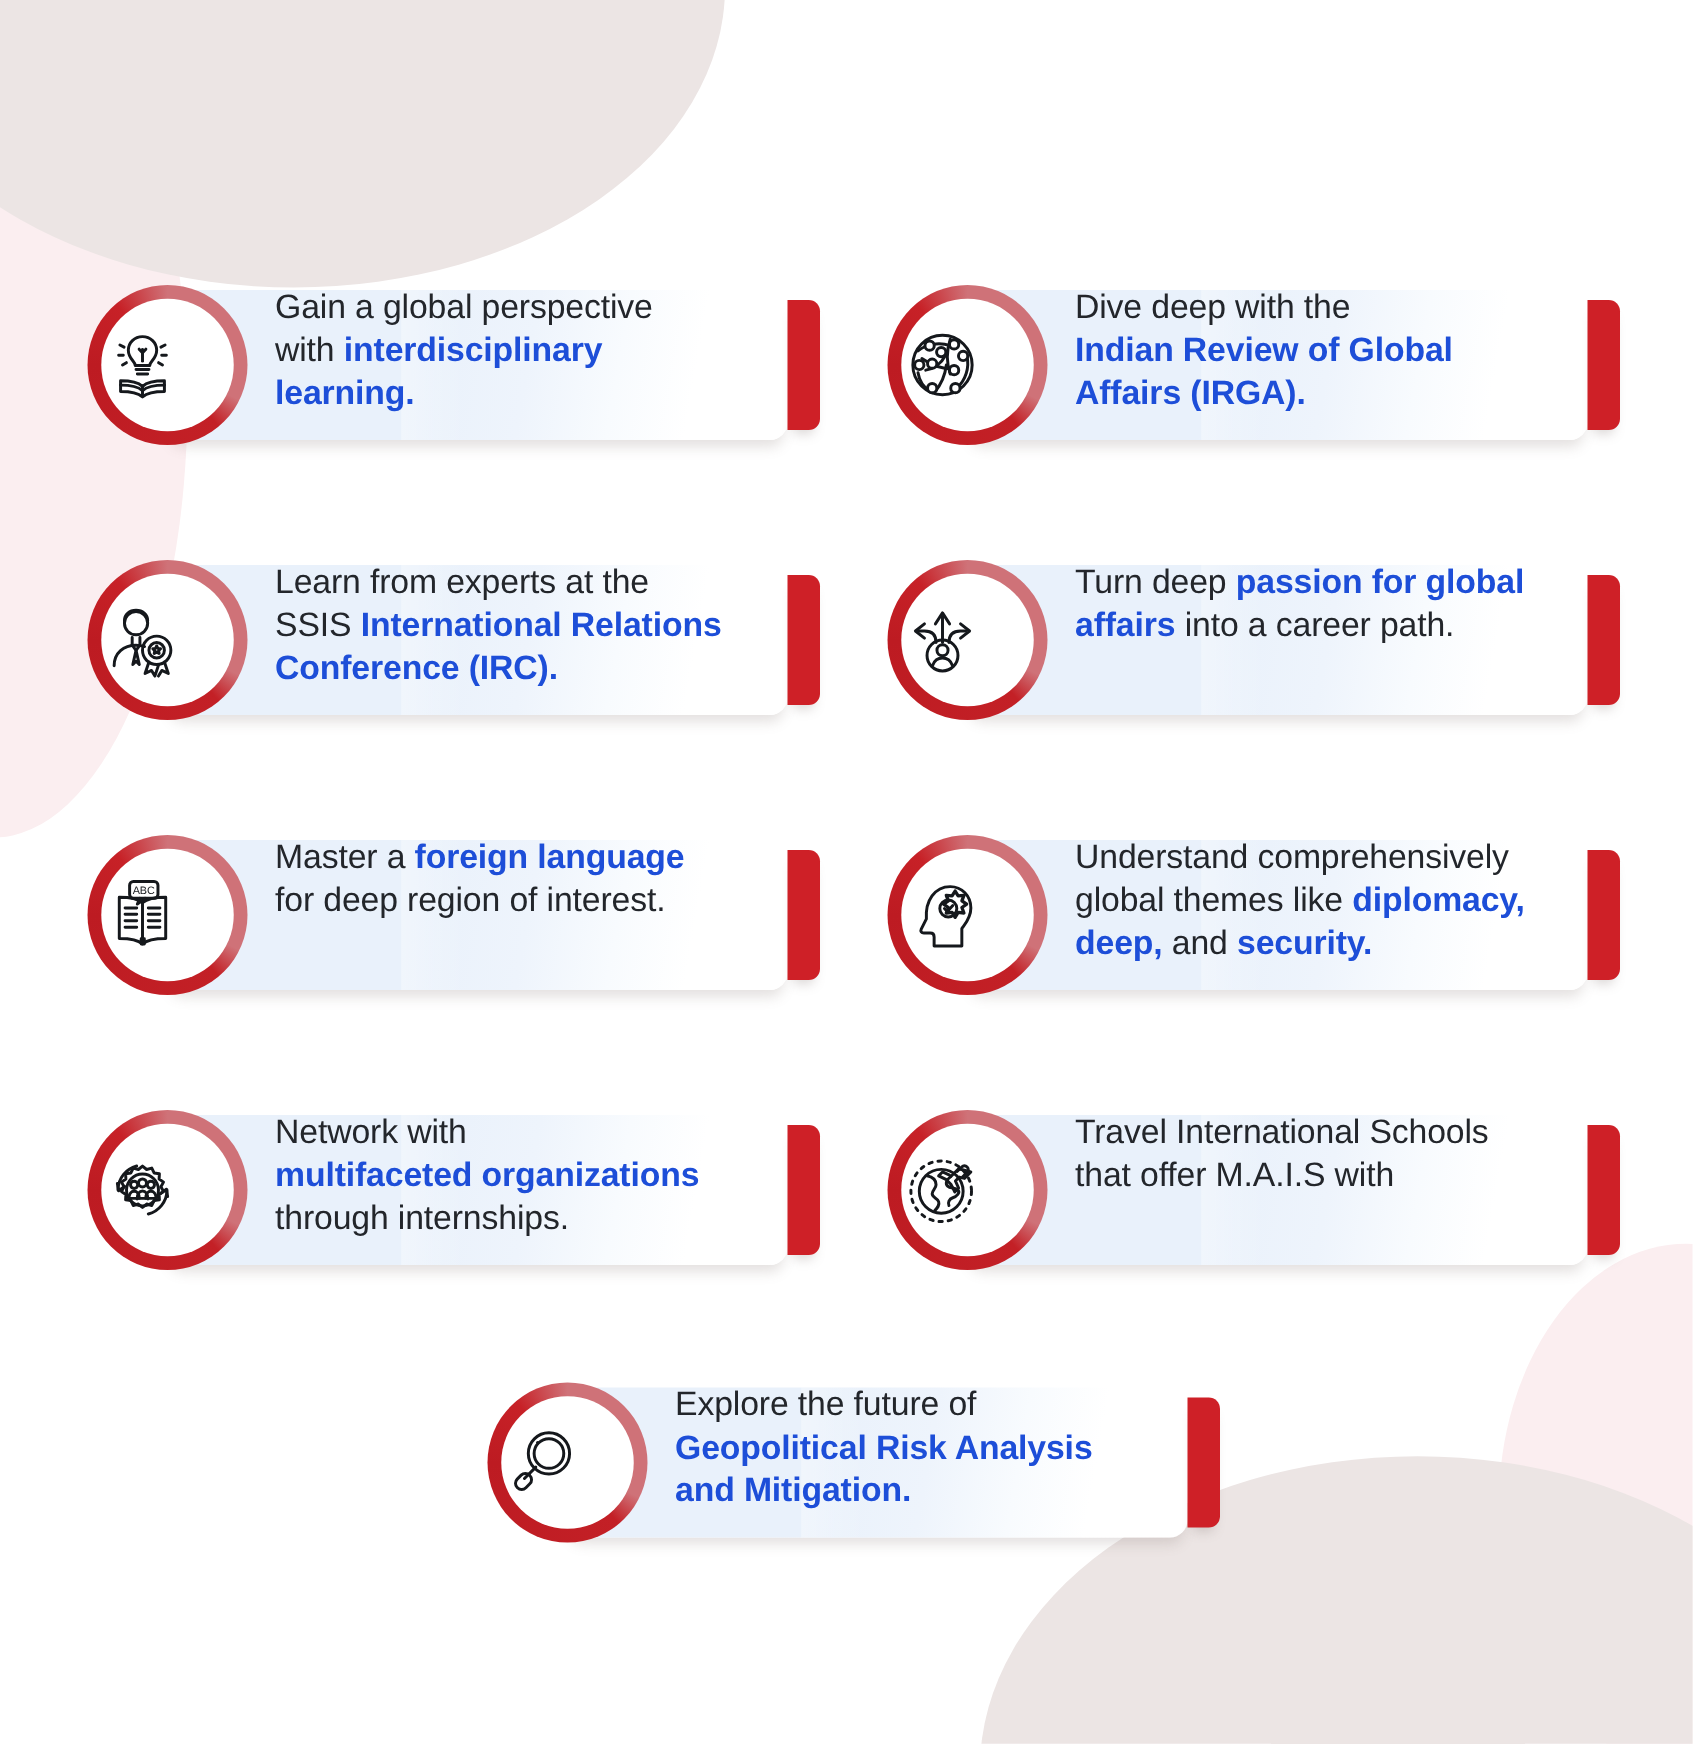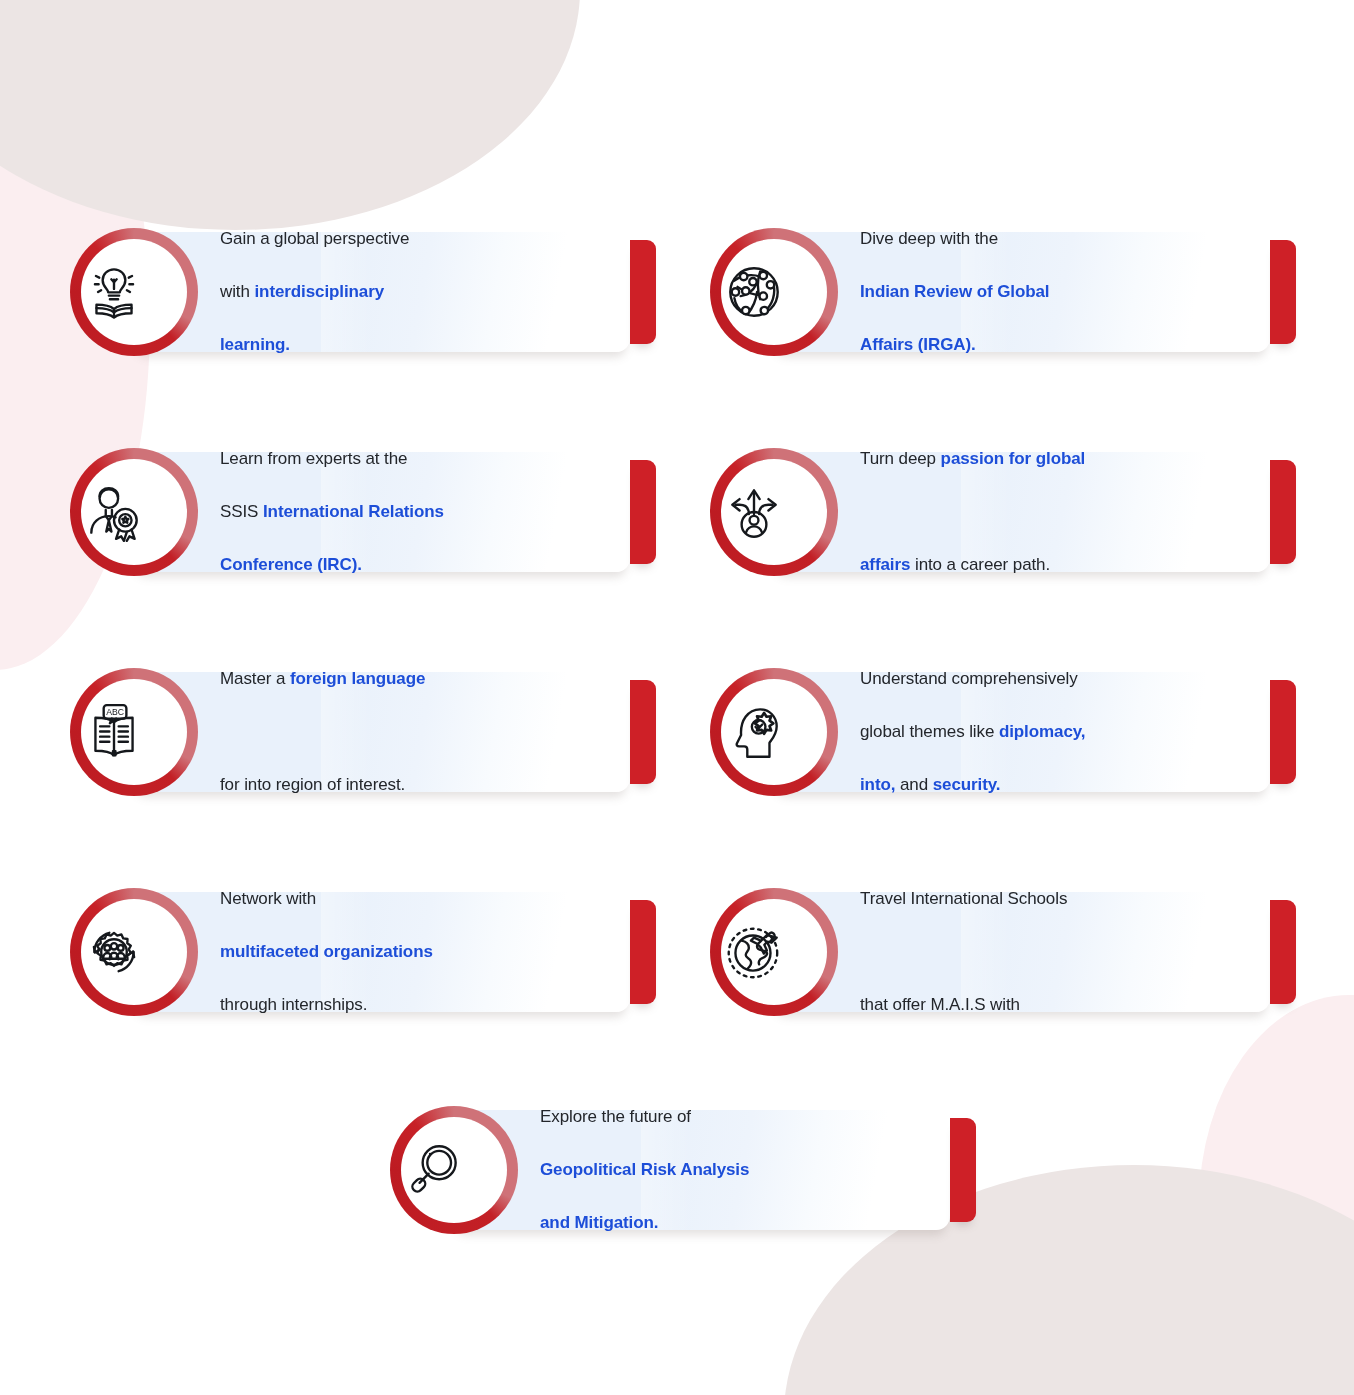--- a/index.html
+++ b/index.html
@@ -124,22 +124,22 @@
 
   
   .card-text {
     position: absolute;
     left: 150px;
     top: 0;
     height: 128px;
     width: 420px;
     display: flex;
     flex-direction: column;
-    justify-content: space-between;
-    font-size: 17px;
+    justify-content: flex-start;
+    font-size: 27px;
     line-height: 1.285;
     color: #23262b;
     letter-spacing: -0.1px;
   }
   .card-text .hl { color: #1d4ed8; font-weight: bold; }
   .card-text p { margin: 0; }
 
   
   .col-l { left: 70px;  width: 590px; }
   .col-r { left: 710px; width: 590px; }
@@ -275,21 +275,21 @@
       </g>
           </svg>
         </div>
       </div>
     </div>
     <div class="card col-l row-3">
       <div class="card-body"></div>
       <div class="card-tab"></div>
       <div class="card-text">
         <p><span>Master a </span><span class="hl">foreign language</span></p>
-        <p><span>for into region of interest.</span></p>
+        <p><span>for deep region of interest.</span></p>
       </div>
       <div class="badge">
         <div class="badge-inner">
           <svg width="66" height="66" viewBox="0 0 64 64">
       <g stroke="#15181c" fill="none" stroke-width="2.3" stroke-linecap="round" stroke-linejoin="round">
         <path d="M32 22.5c-3.2-3-8.4-4.3-18-4.3v32c9.6 0 14.8 1.3 18 4.3 3.2-3 8.4-4.3 18-4.3v-32c-9.6 0-14.8 1.3-18 4.3z"></path>
         <path d="M32 22.5V54"></path>
         <path d="M18.5 26.5h9M18.5 31.5h9M18.5 36.5h9M18.5 41.5h9"></path>
         <path d="M36.5 26.5h9M36.5 31.5h9M36.5 36.5h9M36.5 41.5h9"></path>
         <rect x="22" y="6" width="22" height="13" rx="3"></rect>
@@ -300,21 +300,21 @@
           </svg>
         </div>
       </div>
     </div>
     <div class="card col-r row-3">
       <div class="card-body"></div>
       <div class="card-tab"></div>
       <div class="card-text">
         <p><span>Understand comprehensively</span></p>
         <p><span>global themes like </span><span class="hl">diplomacy,</span></p>
-        <p><span class="hl">into,</span><span> and </span><span class="hl">security.</span></p>
+        <p><span class="hl">deep,</span><span> and </span><span class="hl">security.</span></p>
       </div>
       <div class="badge">
         <div class="badge-inner">
           <svg width="66" height="66" viewBox="0 0 64 64">
       <g stroke="#15181c" fill="none" stroke-width="2.3" stroke-linecap="round" stroke-linejoin="round">
         <path d="M47 47.5v8.5H25.5v-7c0-2-1-3-3-3h-5c-1.8 0-2.8-1.4-2-3l4-8C18.5 21 26 10 38 10c9 0 16 7.2 16 16.5 0 8-5 13-7 16v5z"></path>
         <path d="M35 15.8l2.1-3.4 2.1 3.4 4-.4-1.4 3.8 3.3 2.3-3.3 2.3 1.4 3.8-4-.4-2.1 3.4-2.1-3.4-4 .4 1.4-3.8-3.3-2.3 3.3-2.3-1.4-3.8z" transform="translate(-2,4) scale(1.12) translate(2,-4)"></path>
         <circle cx="36.5" cy="27" r="6.6"></circle>
         <path d="M33.5 27l2.2 2.3 4.3-4.6"></path>
       </g>

